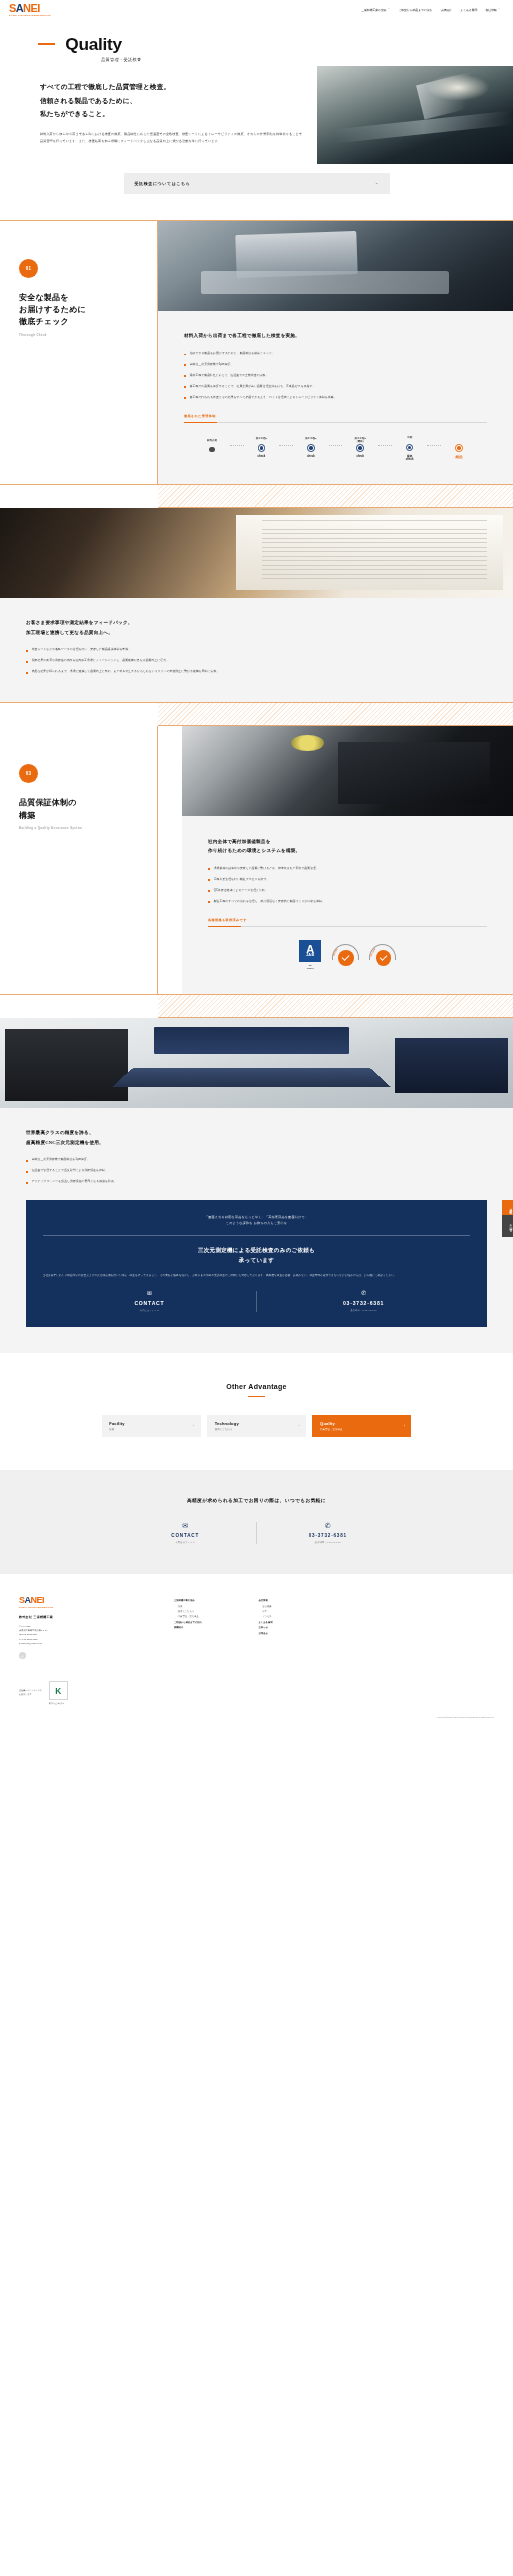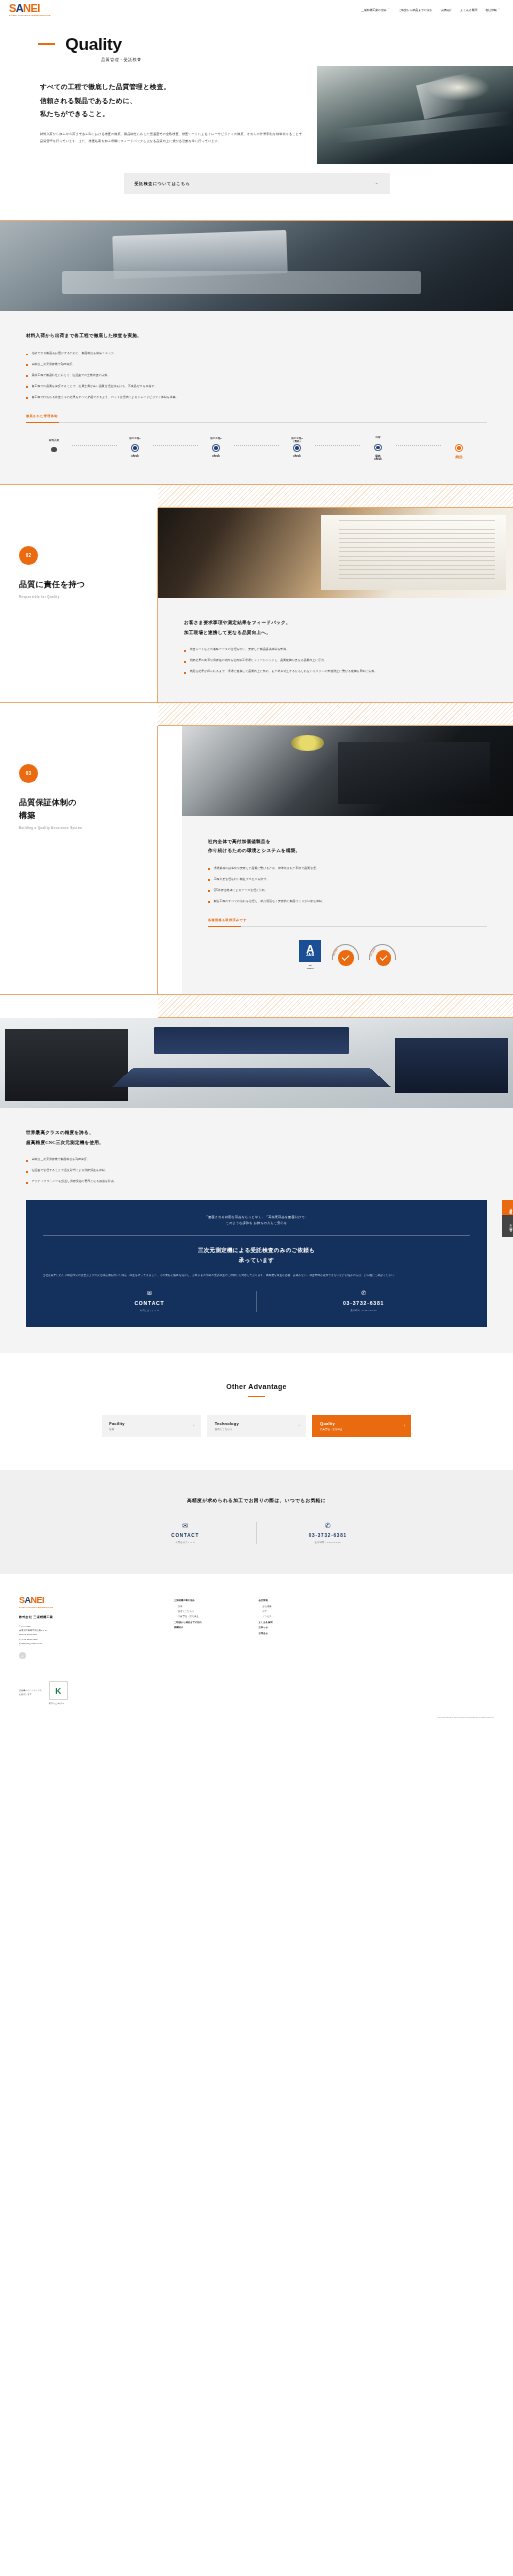--- a/index.html
+++ b/index.html
@@ -262,20 +262,27 @@
 
   <div class="accordion-wrap">
     <div class="accordion">
       <div class="accordion-label">受託検査についてはこちら</div>
       <div class="accordion-caret">⌄</div>
     </div>
   </div>
 
   <div class="feature" style="border-top:0.6px solid #e9ab72;">
     <div class="feature-inner">
+      <div class="feature-left">
+        <div class="badge">01</div>
+        <div class="feature-title" style="white-space:pre-line">安全な製品を
+お届けするために
+徹底チェック</div>
+        <div class="feature-en">Thorough Check</div>
+      </div>
       <div class="feature-right">
         <div class="feature-photo photo-01"></div>
         <div class="feature-content">
           <div class="feature-lead" style="white-space:pre-line">材料入荷から出荷まで各工程で徹底した検査を実施。</div>
           <div class="bullets">
             <div class="bullet">
                 <i class="sq"></i>
                 <span class="tx">信頼できる製品をお届けするために、製品精度を徹底チェック。</span>
               </div>
             <div class="bullet">
@@ -351,25 +358,20 @@
             </div>
           </div>
         </div>
       </div>
     </div>
   </div>
 
   <div class="feature">
     <div class="hatch"></div>
     <div class="feature-inner" style="padding-top:23px;">
-      <div class="feature-left">
-        <div class="badge">02</div>
-        <div class="feature-title" style="white-space:pre-line">品質に責任を持つ</div>
-        <div class="feature-en">Responsible for Quality</div>
-      </div>
       <div class="feature-right">
         <div class="feature-photo photo-02"></div>
         <div class="feature-content">
           <div class="feature-lead" style="white-space:pre-line">お客さま要求事項や測定結果をフィードバック。
 加工現場と連携して更なる品質向上へ。</div>
           <div class="bullets">
             <div class="bullet">
                 <i class="sq"></i>
                 <span class="tx">検査シートなどの各種データの管理を行い、安定した製品提供体制を整備。</span>
               </div>

